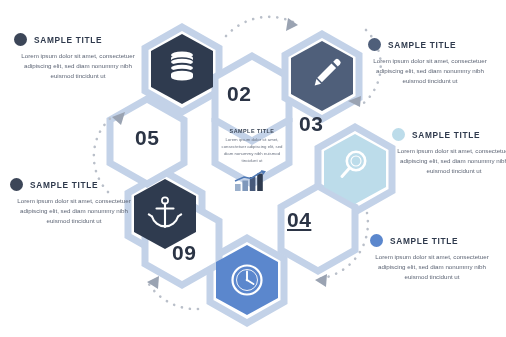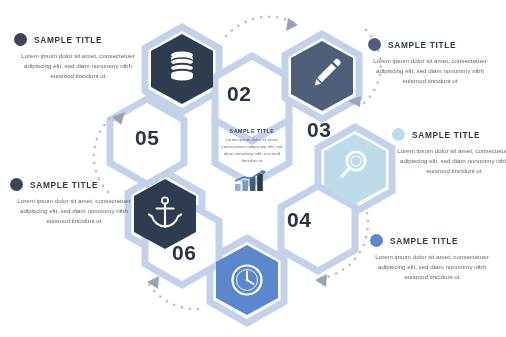--- a/index.html
+++ b/index.html
@@ -211,23 +211,23 @@
       <rect x="9.4" y="10.5" width="5.6" height="10.5" fill="#7f98bb"></rect>
       <rect x="16.8" y="7" width="5.6" height="14" fill="#47597a"></rect>
       <rect x="24.2" y="3.5" width="5.6" height="17.5" fill="#2f3b4f"></rect>
       <path d="M2 11 L11 7 L18 8.5 L29 1.5" fill="none" stroke="#4f79b5" stroke-width="1.5"></path>
       <polygon points="28,0 33,1.2 30,5" fill="#4f79b5"></polygon>
     </svg>
   </div>
 
   <div class="step-num" style="left:135px; top:126px;">05</div>
   <div class="step-num" style="left:227px; top:82px;text-align:center;">02</div>
-  <div class="step-num" style="left:299px; top:118px;margin-left:8px;">03</div>
-  <div class="step-num" style="left:287px; top:208px;">04</div>
-  <div class="step-num" style="left:172px; top:241px;">06</div>
+  <div class="step-num" style="left:299px; top:112px;">03</div>
+  <div class="step-num" style="left:287px; top:208px;text-decoration:underline;">04</div>
+  <div class="step-num" style="left:172px; top:241px;">09</div>
 
   <div class="callout left" style="left:14px; top:33px;">
     <div class="callout-head">
       <span class="callout-dot" style="background:#3c4658;"></span>
       <span class="callout-title">SAMPLE TITLE</span>
     </div>
     <div class="callout-body">Lorem ipsum dolor sit amet, consectetuer adipiscing elit, sed diam nonummy nibh euismod tincidunt ut</div>
   </div>
 
   <div class="callout right" style="left:366px; top:38px;">

